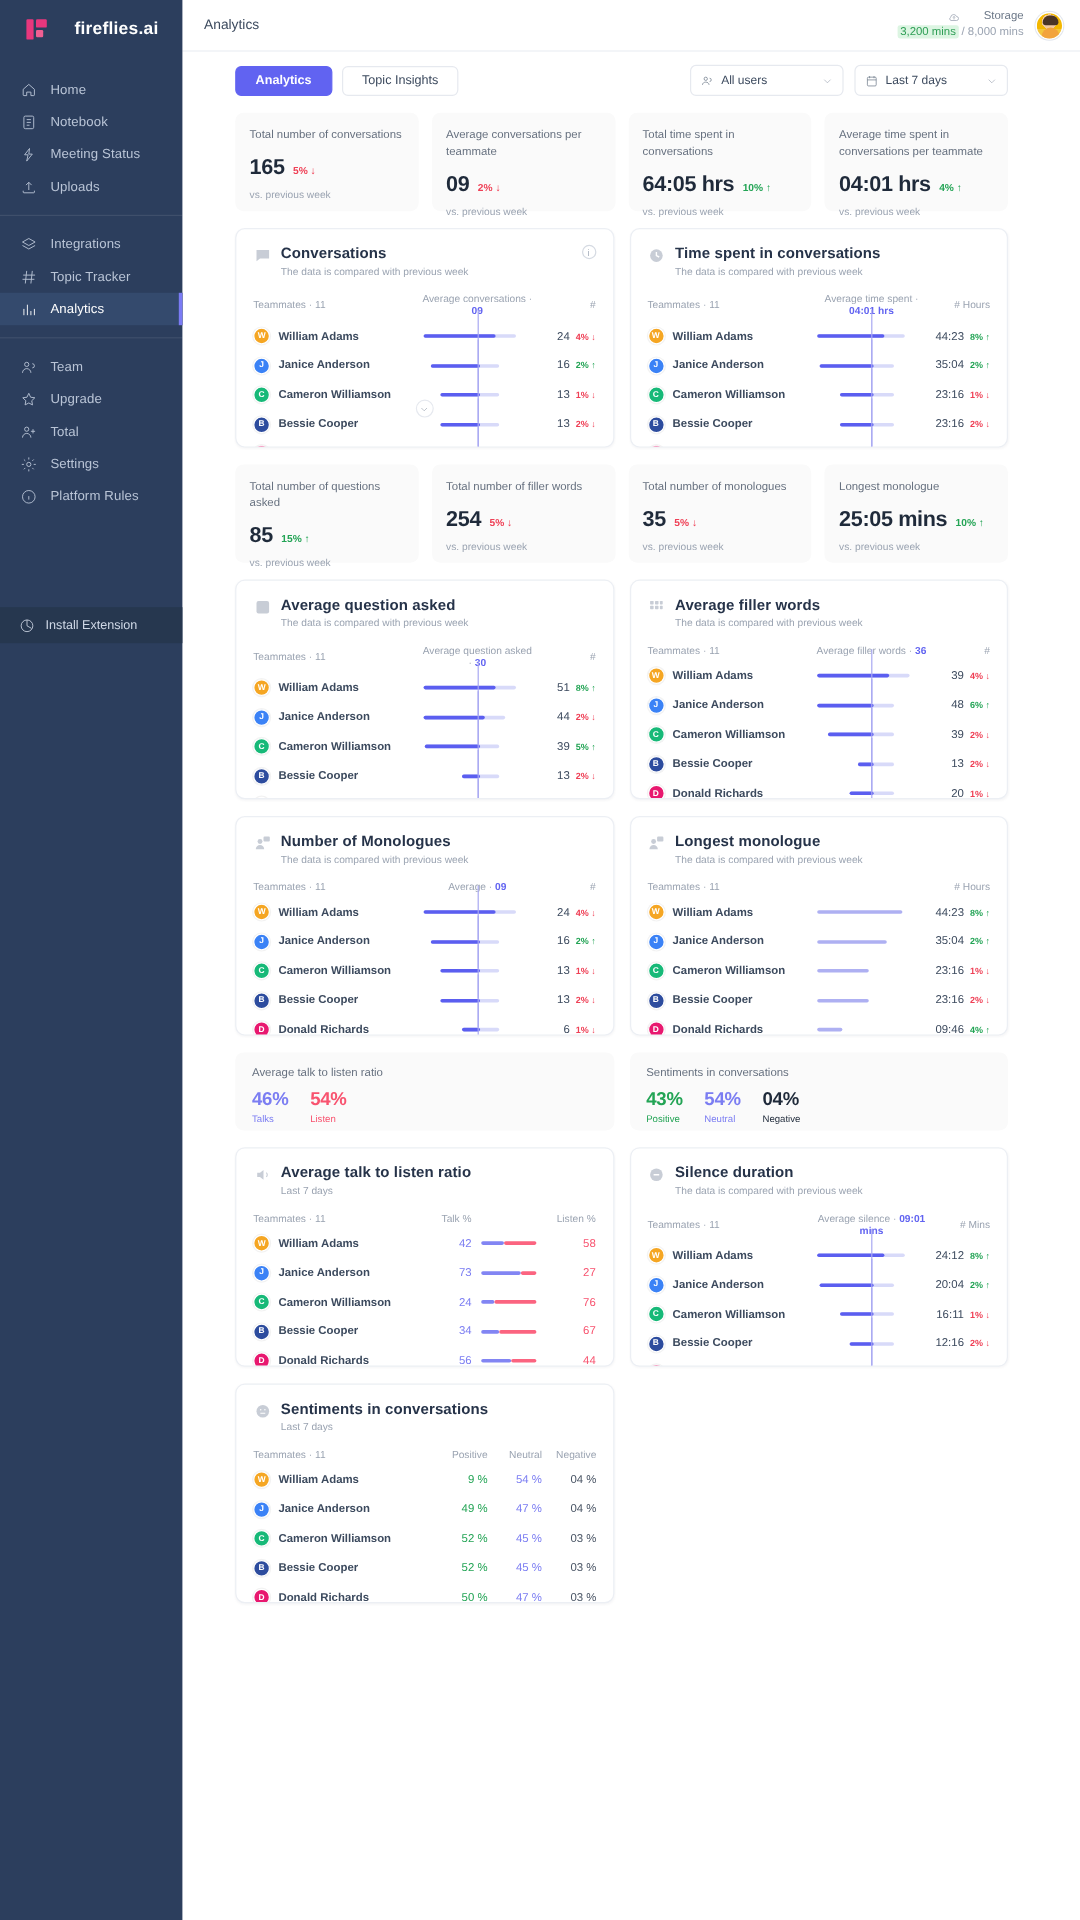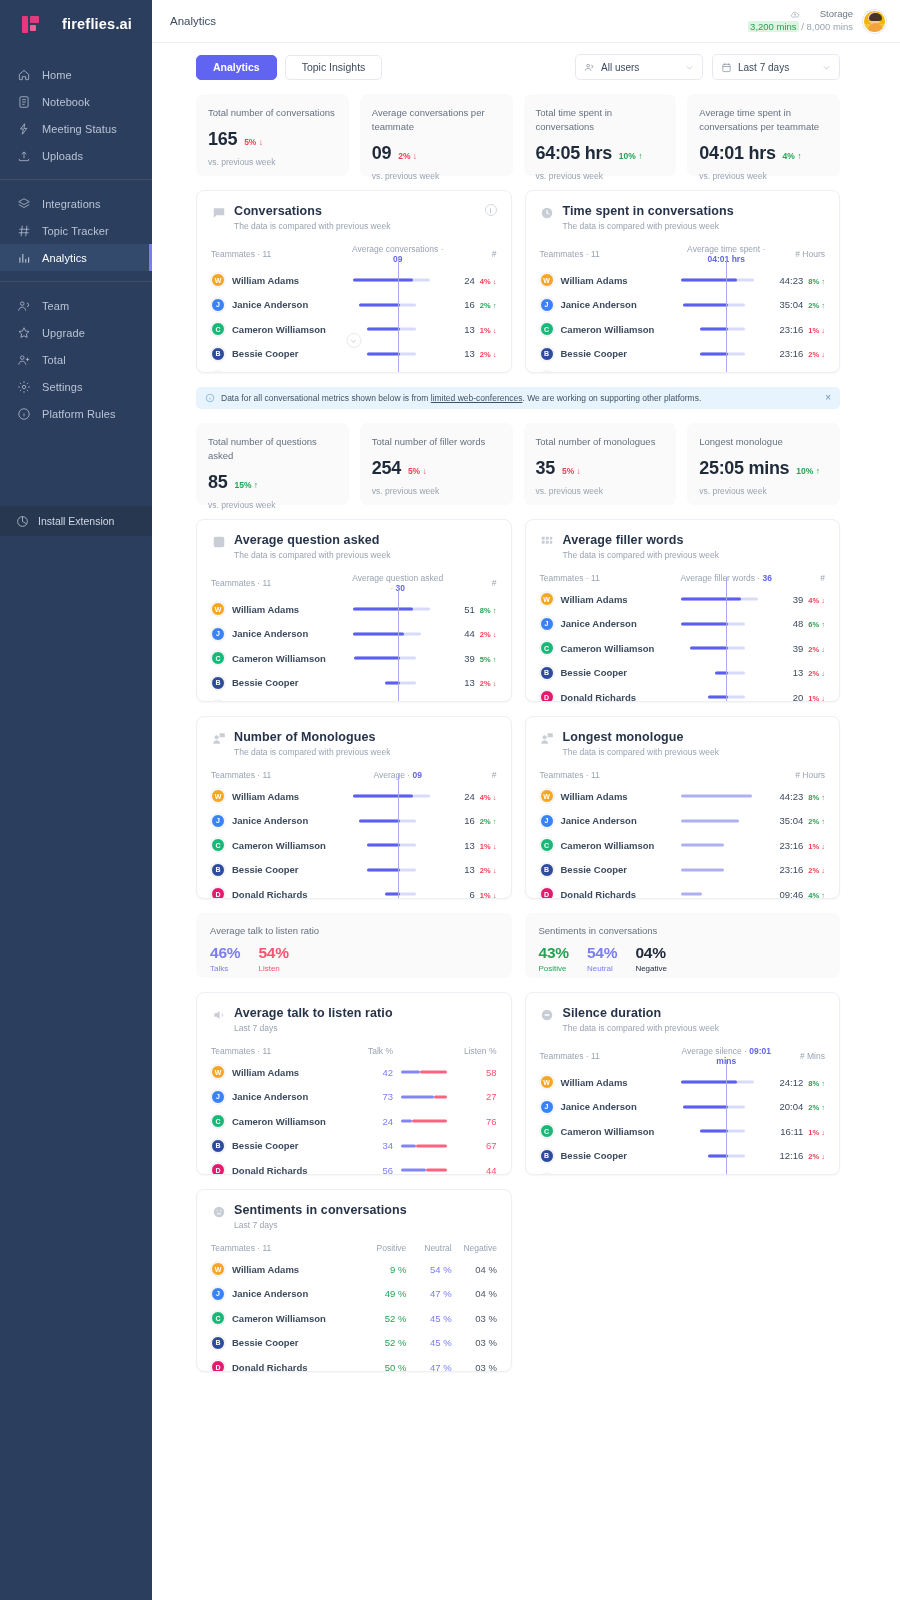--- a/index.html
+++ b/index.html
@@ -617,28 +617,20 @@
                     <div class="axis"></div>
                   </span>
                   <span class="val">
                     <span class="val-num">09:46</span>
                   </span>
                 </div>
               </div>
             </div>
           </div>
 
-        <div class="banner">
-          <svg class="i" viewBox="0 0 24 24">
-              <circle cx="12" cy="12" r="9"></circle>
-              <path d="M12 11v5M12 8h.01"></path>
-            </svg>
-          <span><span>Data for all conversational metrics shown below is from </span><a href="#">limited web-conferences</a><span>. We are working on supporting other platforms.</span></span>
-          <span class="x">×</span>
-        </div>
 
         <div class="kpis" id="kpis-mid">
             <div class="kpi">
               <div class="kpi-label">Total number of questions asked</div>
               <div class="kpi-valrow">
                 <span class="kpi-val">85</span>
                 <span class="kpi-delta up">15% ↑</span>
               </div>
               <div class="kpi-sub">vs. previous week</div>
             </div>

